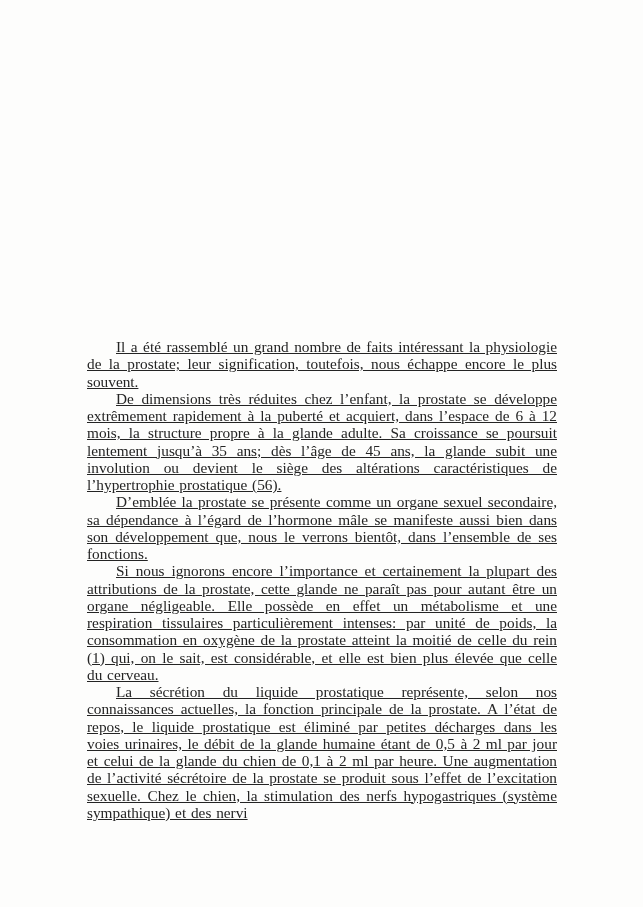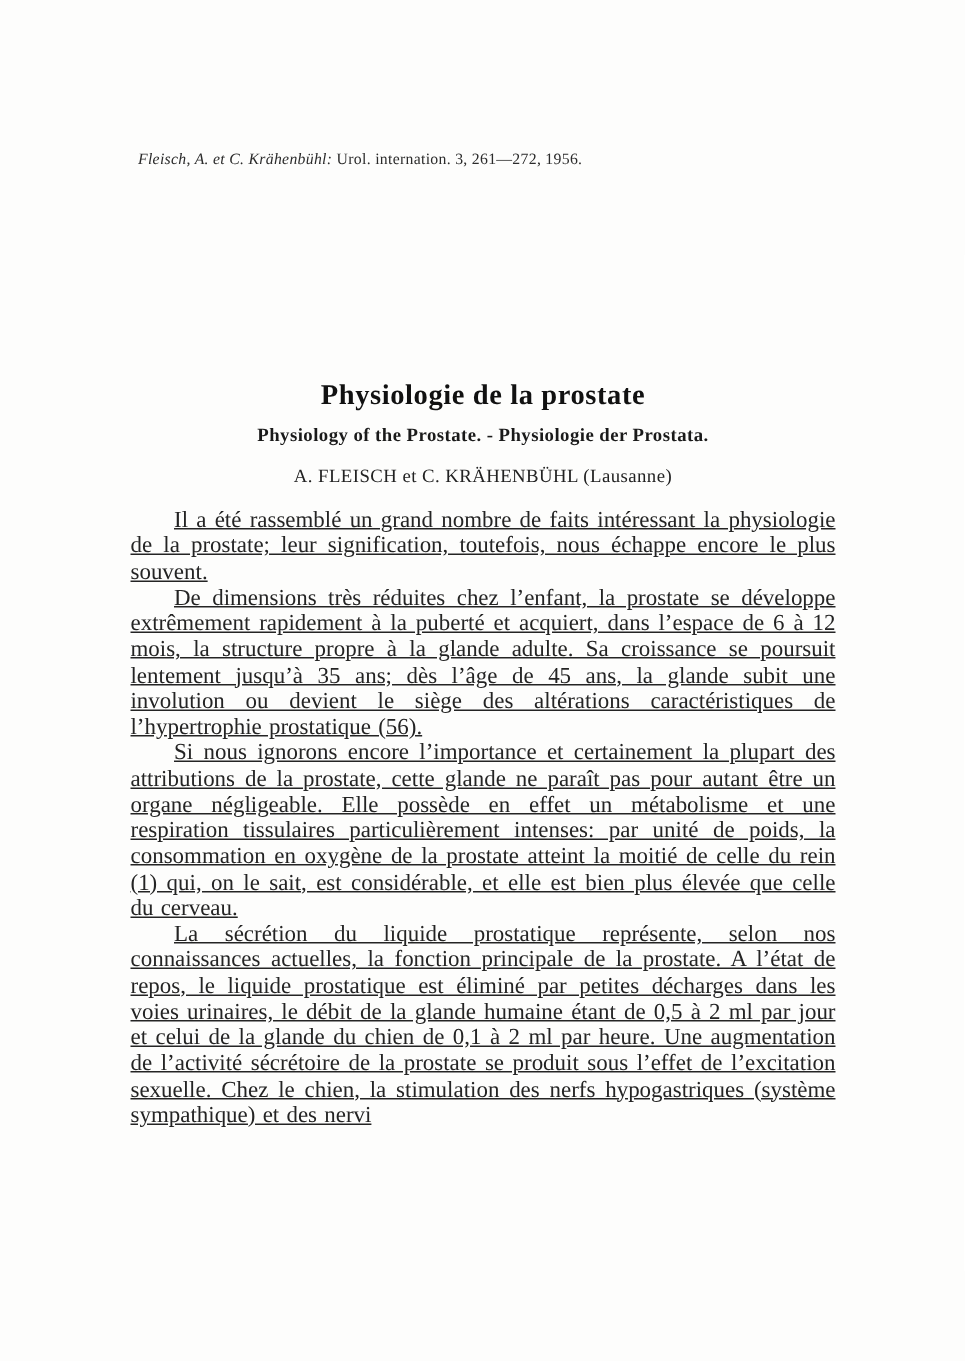--- a/index.html
+++ b/index.html
@@ -73,31 +73,23 @@
     text-indent: 29px;
     word-spacing: 1px;
     text-decoration: underline;
   }
 </style>
 </head>
 <body>
 
 <div class="page">
 
-  <div class="citation">
-    <span class="cit-authors">Fleisch, A. et C. Krähenbühl:</span>
-    <span class="cit-ref">Urol. internation. 3, 261—272, 1956.</span>
-  </div>
 
-  <div class="headings">
-    <h1 class="title">Physiologie de la prostate</h1>
-    <h2 class="subtitle">Physiology of the Prostate. - Physiologie der Prostata.</h2>
-    <div class="authors">A. FLEISCH et C. KRÄHENBÜHL (Lausanne)</div>
-  </div>
 
   <div class="body-text">
       <p>Il a été rassemblé un grand nombre de faits intéressant la physiologie de la prostate; leur signification, toutefois, nous échappe encore le plus souvent.</p>
       <p>De dimensions très réduites chez l’enfant, la prostate se développe extrêmement rapidement à la puberté et acquiert, dans l’espace de 6 à 12 mois, la structure propre à la glande adulte. Sa croissance se poursuit lentement jusqu’à 35 ans; dès l’âge de 45 ans, la glande subit une involution ou devient le siège des altérations caractéristiques de l’hypertrophie prostatique (56).</p>
+      <p>D’emblée la prostate se présente comme un organe sexuel secondaire, sa dépendance à l’égard de l’hormone mâle se manifeste aussi bien dans son développement que, nous le verrons bientôt, dans l’ensemble de ses fonctions.</p>
       <p>Si nous ignorons encore l’importance et certainement la plupart des attributions de la prostate, cette glande ne paraît pas pour autant être un organe négligeable. Elle possède en effet un métabolisme et une respiration tissulaires particulièrement intenses: par unité de poids, la consommation en oxygène de la prostate atteint la moitié de celle du rein (1) qui, on le sait, est considérable, et elle est bien plus élevée que celle du cerveau.</p>
       <p>La sécrétion du liquide prostatique représente, selon nos connaissances actuelles, la fonction principale de la prostate. A l’état de repos, le liquide prostatique est éliminé par petites décharges dans les voies urinaires, le débit de la glande humaine étant de 0,5 à 2 ml par jour et celui de la glande du chien de 0,1 à 2 ml par heure. Une augmentation de l’activité sécrétoire de la prostate se produit sous l’effet de l’excitation sexuelle. Chez le chien, la stimulation des nerfs hypogastriques (système sympathique) et des nervi</p>
     </div>
 
 </div>
 
 </body></html>

